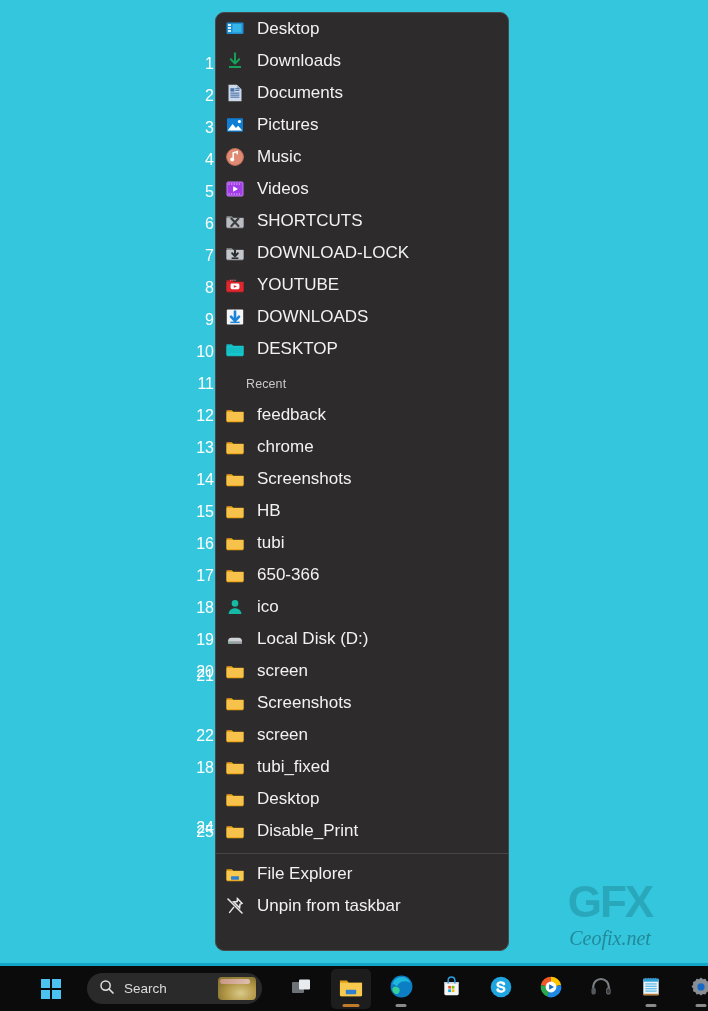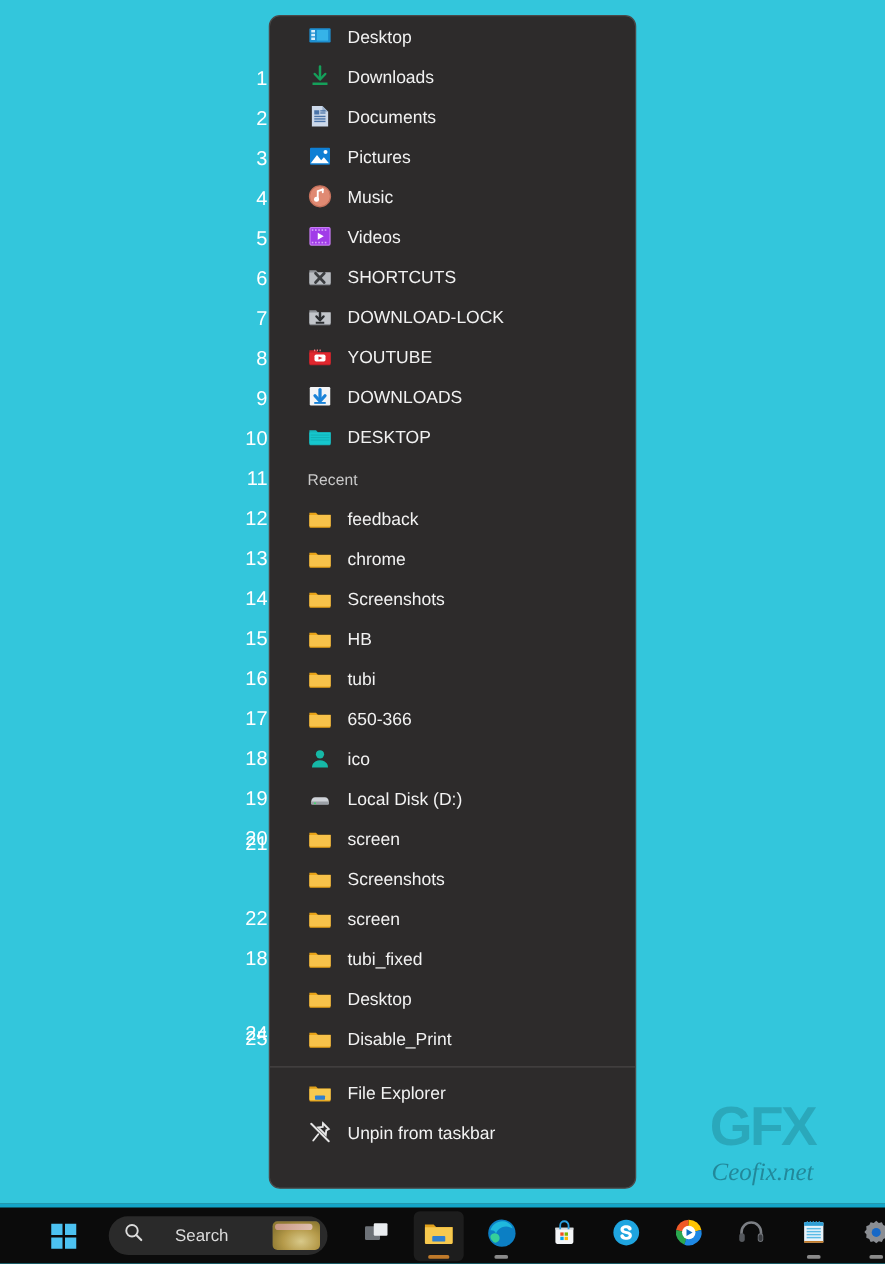--- a/index.html
+++ b/index.html
@@ -55,23 +55,23 @@
   }
   .section-head {
     color: #c9c9c9;
     font-size: 12.5px;
     padding: 12px 0 8px 30px;
     letter-spacing: .1px;
   }
   .jl-item {
     display: flex; align-items: center;
     height: 32px;
-    padding-left: 30px;
+    padding-left: 9px;
     color: #f2f2f2;
-    font-size: 14px;
+    font-size: 17px;
     white-space: nowrap;
   }
   .jl-item .ic {
     width: 20px; height: 20px;
     margin-right: 12px;
     flex: 0 0 20px;
     position: relative;
     display: block;
   }
   .jl-item .lbl { line-height: 20px; }
@@ -99,21 +99,21 @@
   }
   .win-logo { width: 20px; height: 20px; display: grid;
     grid-template-columns: 9px 9px; grid-template-rows: 9px 9px; gap: 2px; }
   .win-logo i { background: #4cc2f1; display: block; }
   .search-pill {
     margin-left: 13px;
     width: 175px; height: 31px;
     background: #2a2a2a;
     border-radius: 16px;
     display: flex; align-items: center;
-    position: relative; overflow: hidden; gap: 16px;
+    position: relative; overflow: hidden;
   }
   .search-pill .mag { margin-left: 12px; flex: 0 0 16px; }
   .search-pill .stxt { color: #dcdcdc; font-size: 13.5px; margin-left: 9px; }
   .search-pill .thumb {
     position: absolute; right: 6px; top: 4px;
     width: 38px; height: 23px; border-radius: 4px;
     background:
       radial-gradient(ellipse at 60% 70%, #d8c98a 0%, #b59a4a 45%, #8f7a33 75%),
       linear-gradient(#c9b277,#a89050);
     overflow: hidden;

